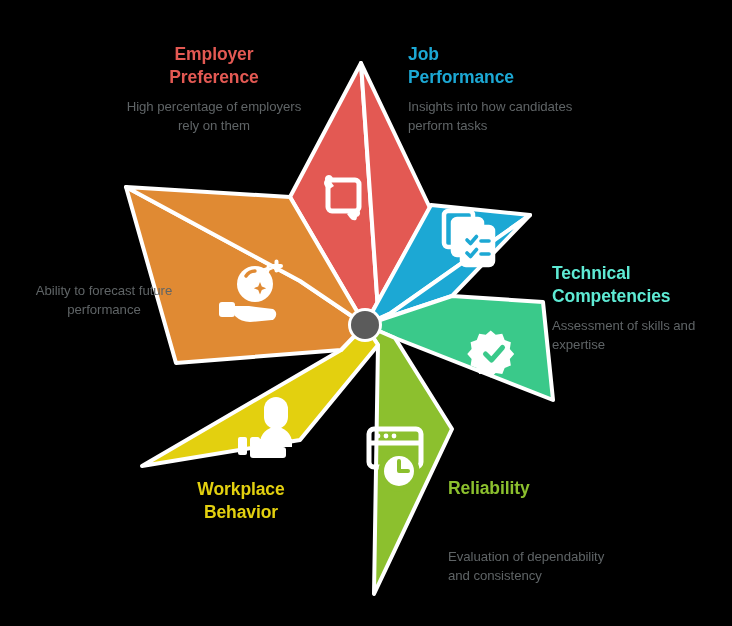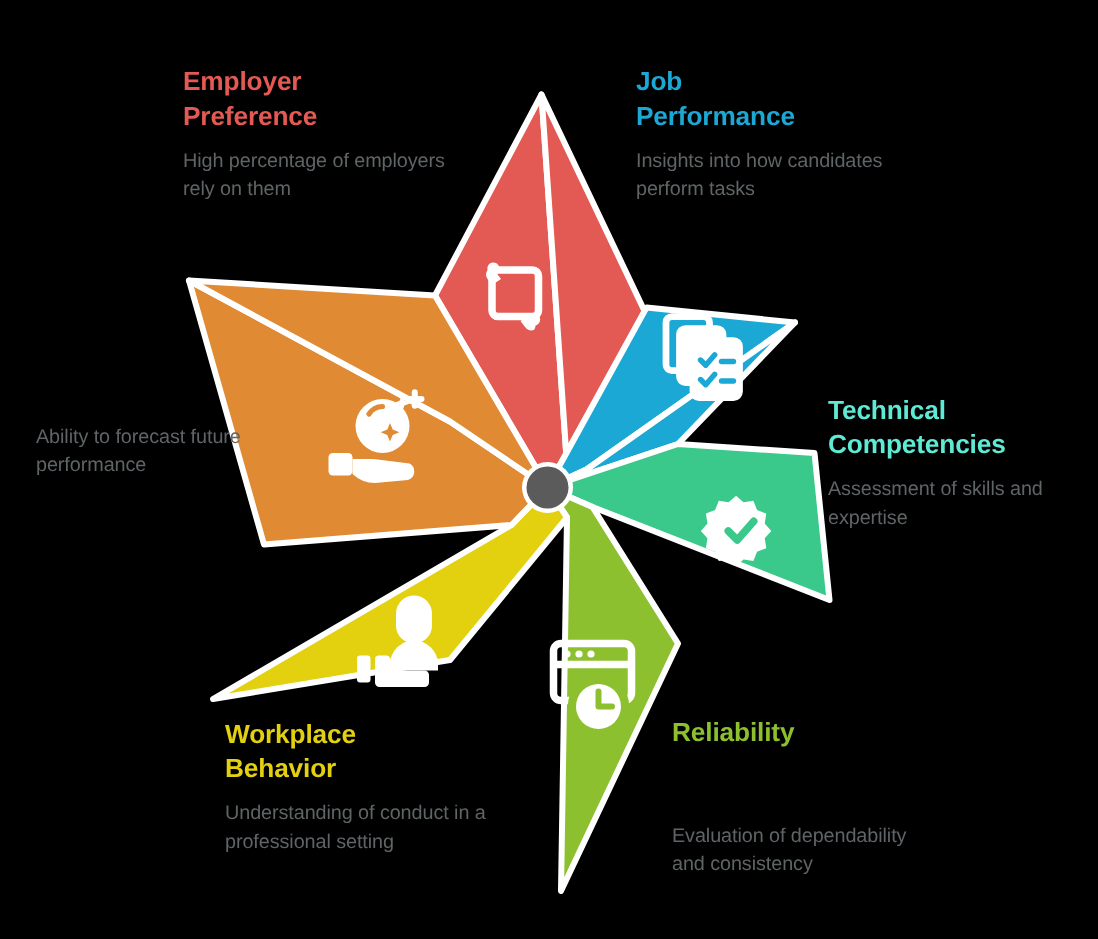--- a/index.html
+++ b/index.html
@@ -40,26 +40,26 @@
     letter-spacing: -0.1px;
   }
   .label-desc {
     font-size: 13.2px;
     font-weight: normal;
     line-height: 1.42;
     color: #5f6466;
     margin: 0;
     letter-spacing: -0.05px;
   }
-  .align-right { text-align: left; }
+  .align-right { text-align: center; }
   .align-left  { text-align: left; }
 
   
   #blk-employer-preference { left: 122px; top: 43px;  width: 184px; }
-  #blk-job-performance     { left: 408px; top: 43px;  width: 186px; margin-left: 16px; }
+  #blk-job-performance     { left: 408px; top: 43px;  width: 186px; }
   #blk-technical           { left: 552px; top: 262px; width: 176px; }
   #blk-reliability         { left: 448px; top: 477px; width: 176px; }
   #blk-workplace           { left: 150px; top: 478px; width: 182px; }
   #blk-predictive          { left: 24px;  top: 282px; width: 160px; }
 </style>
 </head>
 <body>
 
 <div id="stage">
 
@@ -184,20 +184,19 @@
       <span>Reliability</span>
     </div>
     <p class="label-desc" style="color: rgb(95, 100, 102); margin-top: 48px;">Evaluation of dependability and consistency</p>
   </div>
 
   <div class="label-block align-right" id="blk-workplace">
     <div class="label-title" style="color: rgb(227, 208, 15);">
       <span>Workplace</span><br>
       <span>Behavior</span>
     </div>
-    <p class="label-desc" style="color: rgb(95, 100, 102);">Understanding of conduct in a professional setting</p>
   </div>
 
   <div class="label-block align-right" id="blk-predictive">
     <p class="label-desc" style="color: rgb(95, 100, 102);">Ability to forecast future performance</p>
   </div>
 
 </div>
 
 </body></html>

